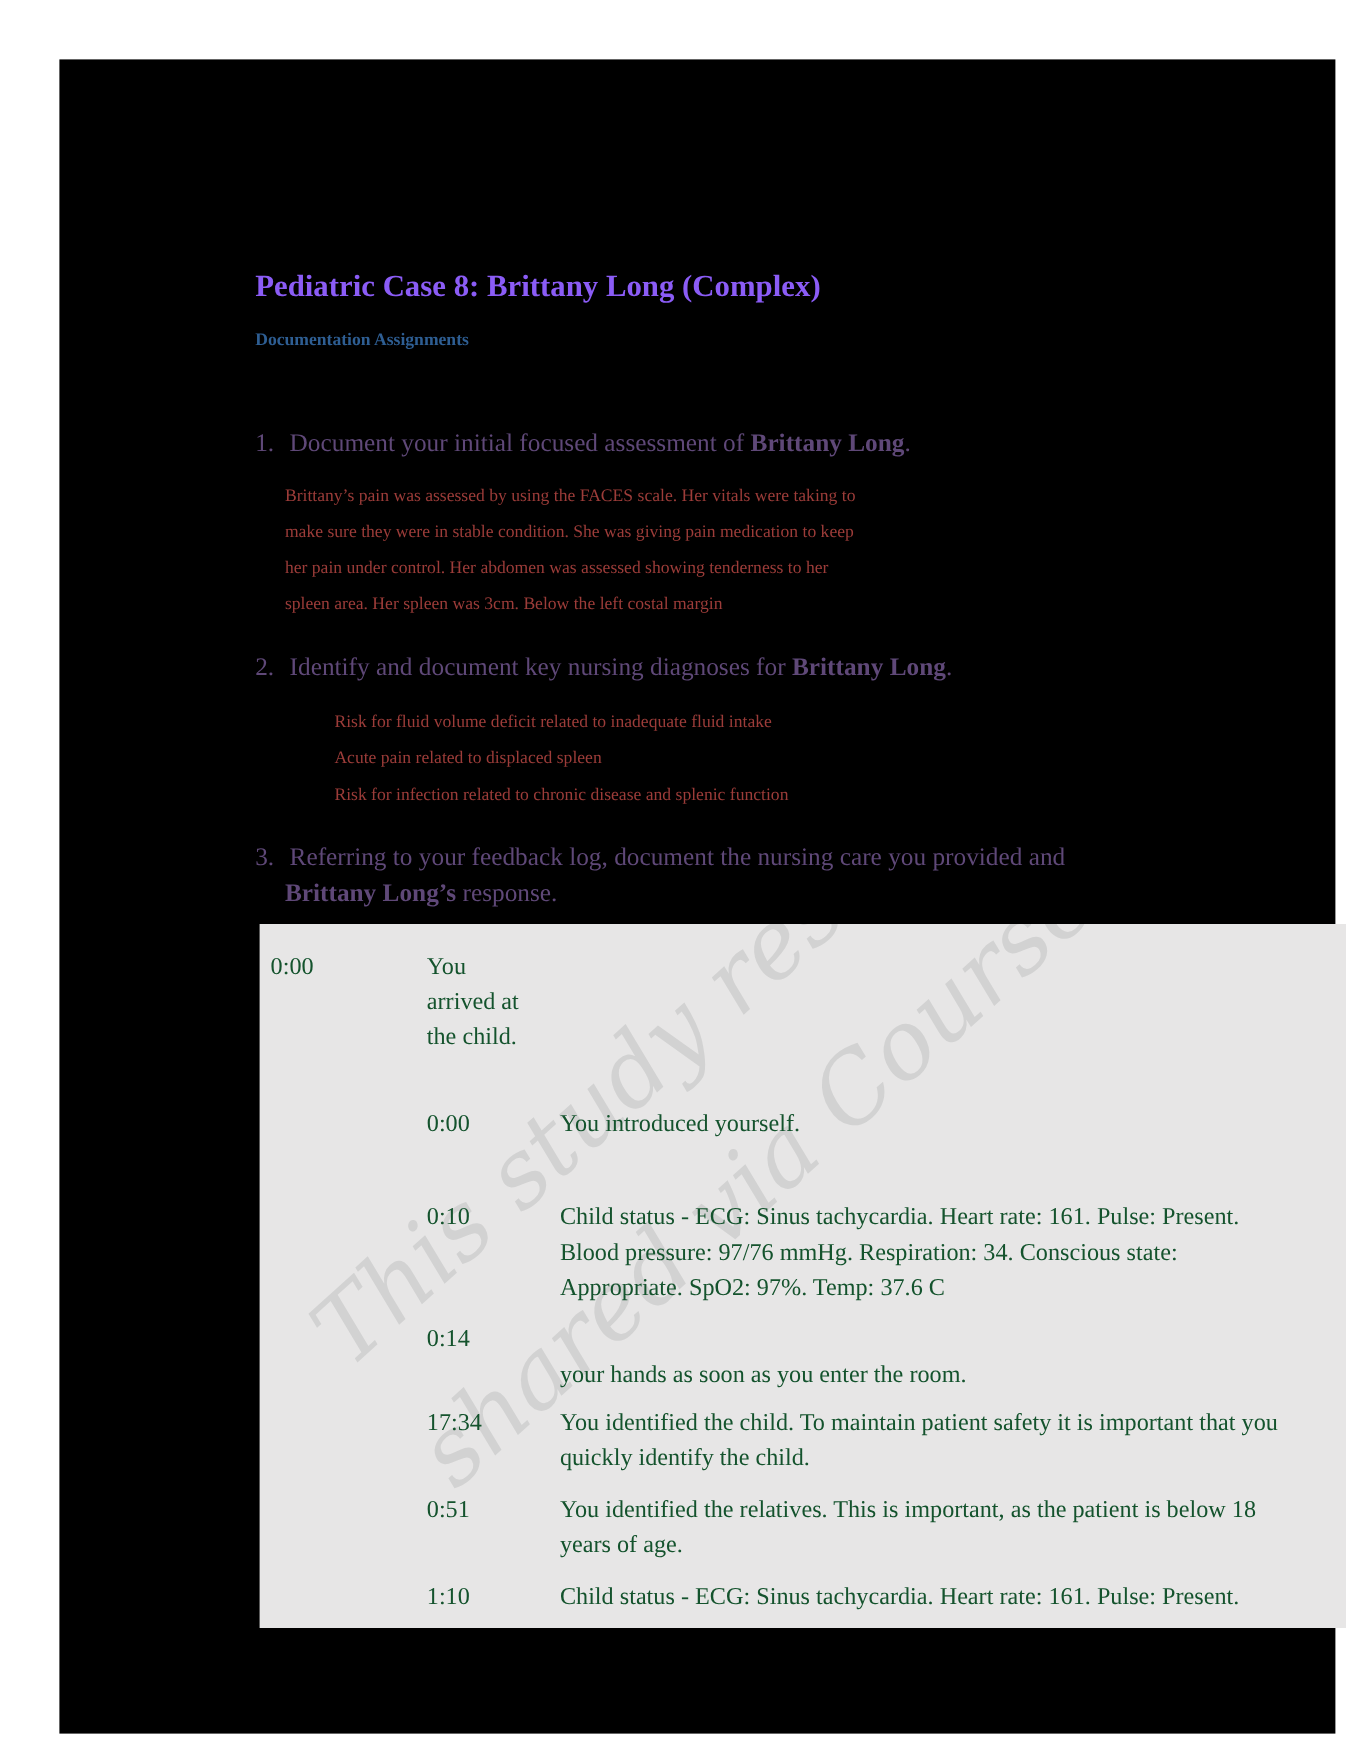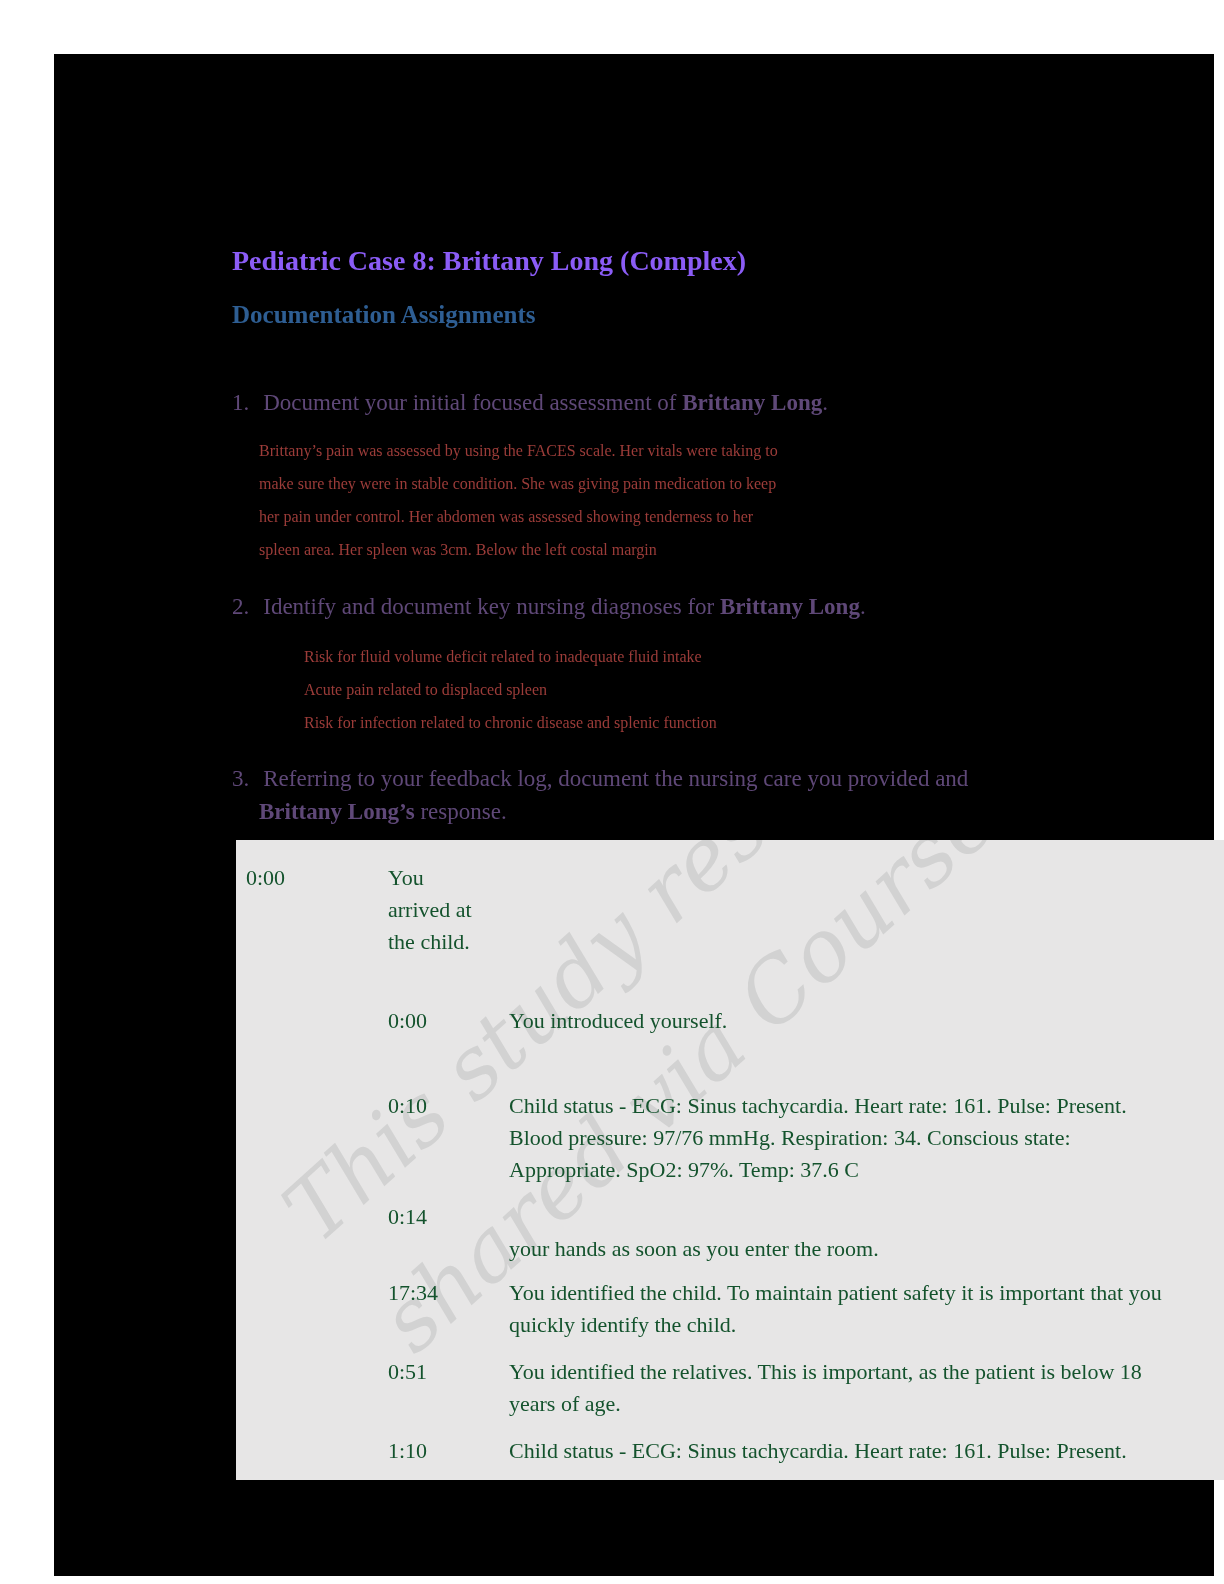--- a/index.html
+++ b/index.html
@@ -14,21 +14,21 @@
     position:absolute;left:54px;top:54px;width:1160px;height:1522px;
     background:#000000;
   }
   .abs{position:absolute;}
   .title{
     left:178px;top:191px;
     font-size:28px;font-weight:bold;color:#8b5cf6;white-space:nowrap;
   }
   .subtitle{
     left:178px;top:247px;
-    font-size:25px;font-weight:bold;color:#2e5e93;white-space:nowrap;
+    font-size:16px;font-weight:bold;color:#2e5e93;white-space:nowrap;
   }
   .question{
     font-size:23px;color:#5f4878;white-space:nowrap;
   }
   .question .gap{display:inline-block;width:14px;}
   .question b, .qbold{font-weight:bold;}
   .ansline{
     font-size:16px;color:#9c3c39;white-space:nowrap;
   }
   .logbox{

